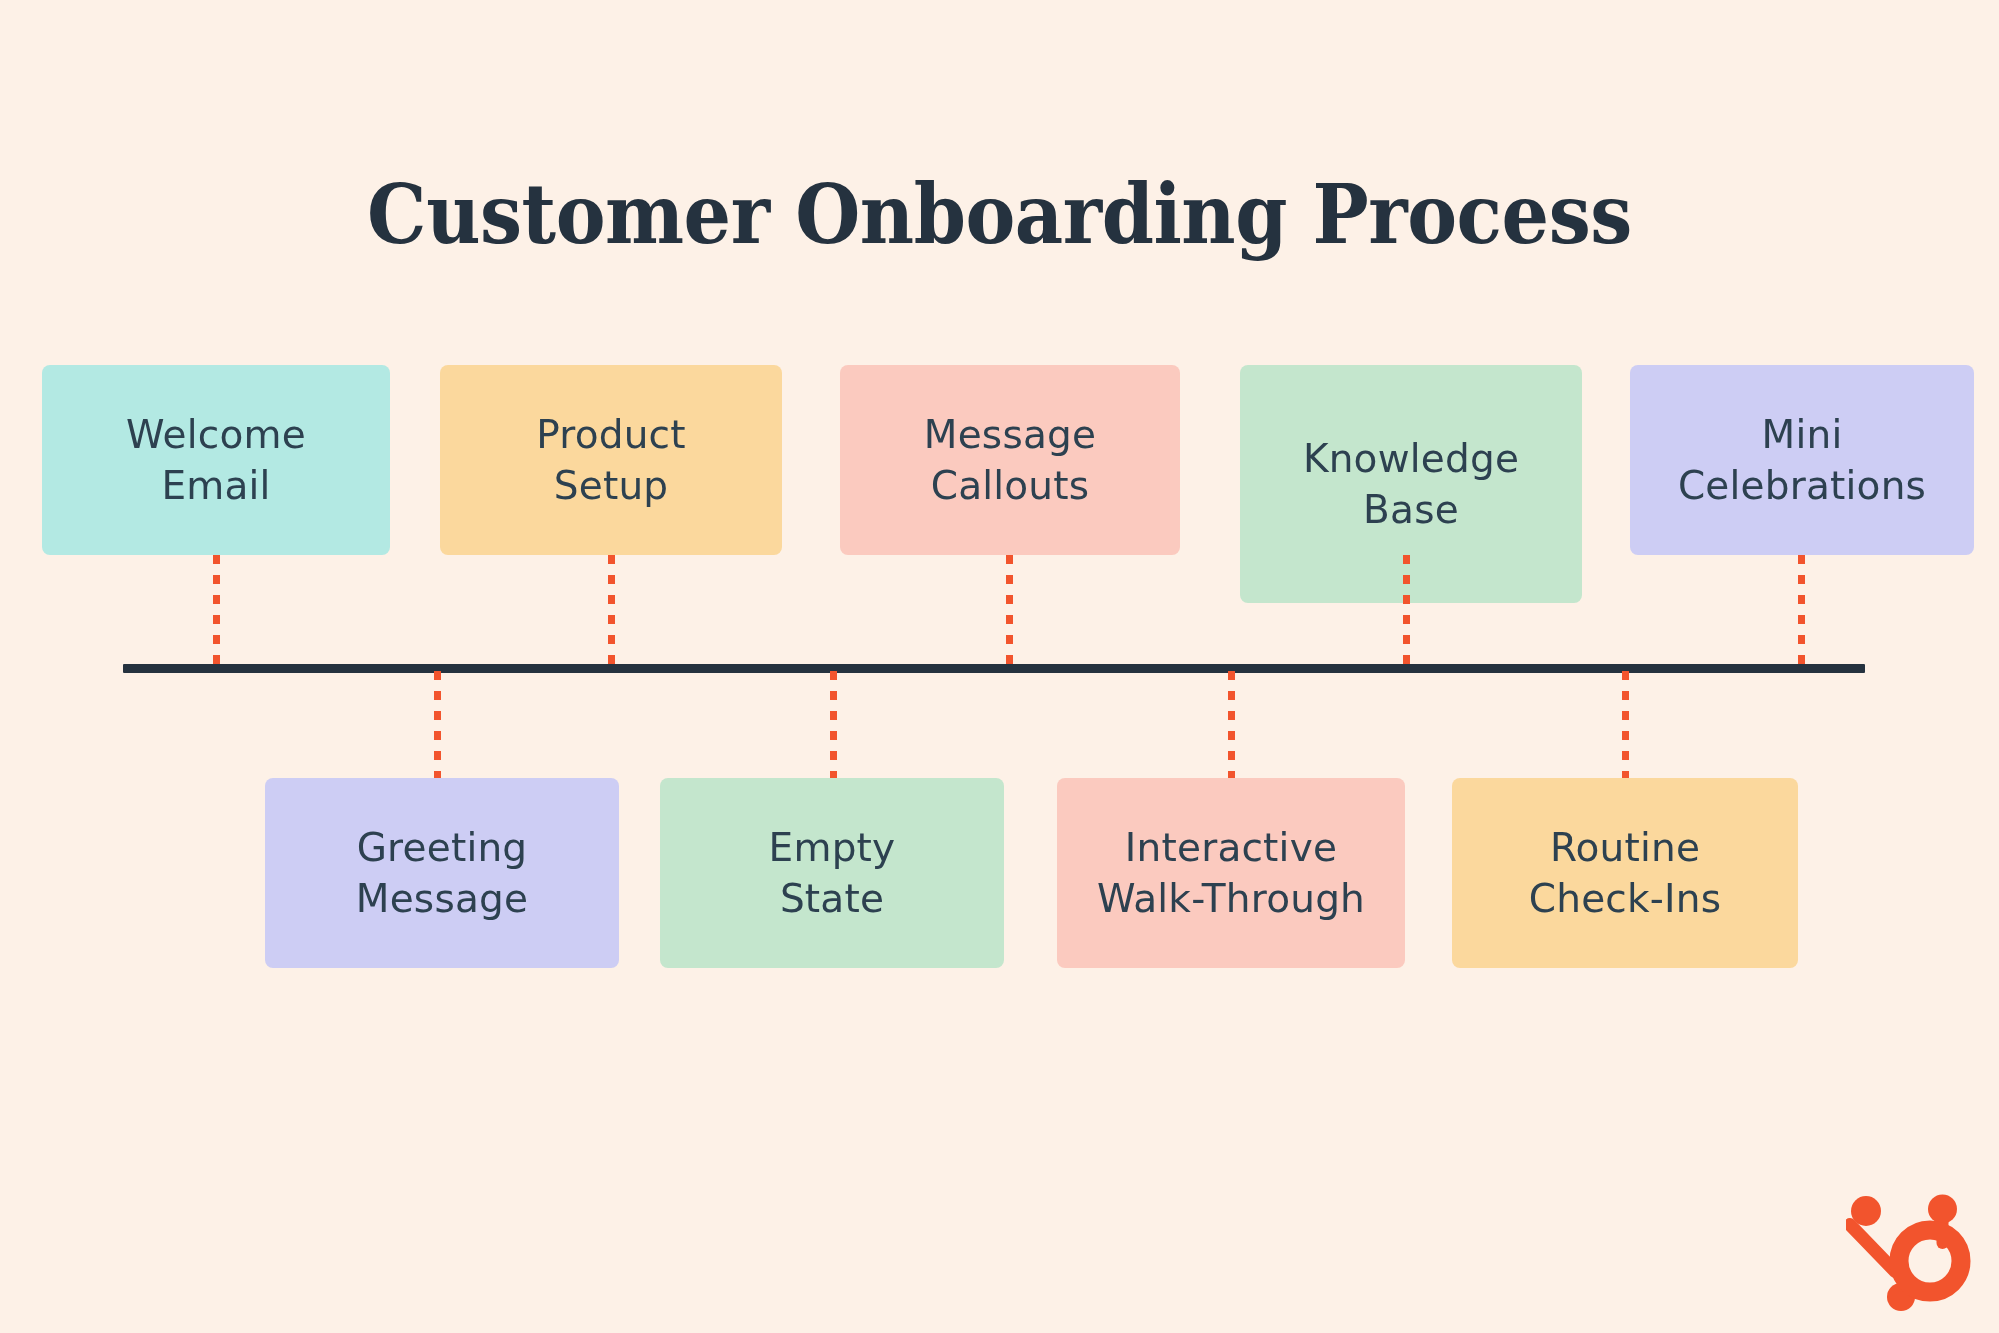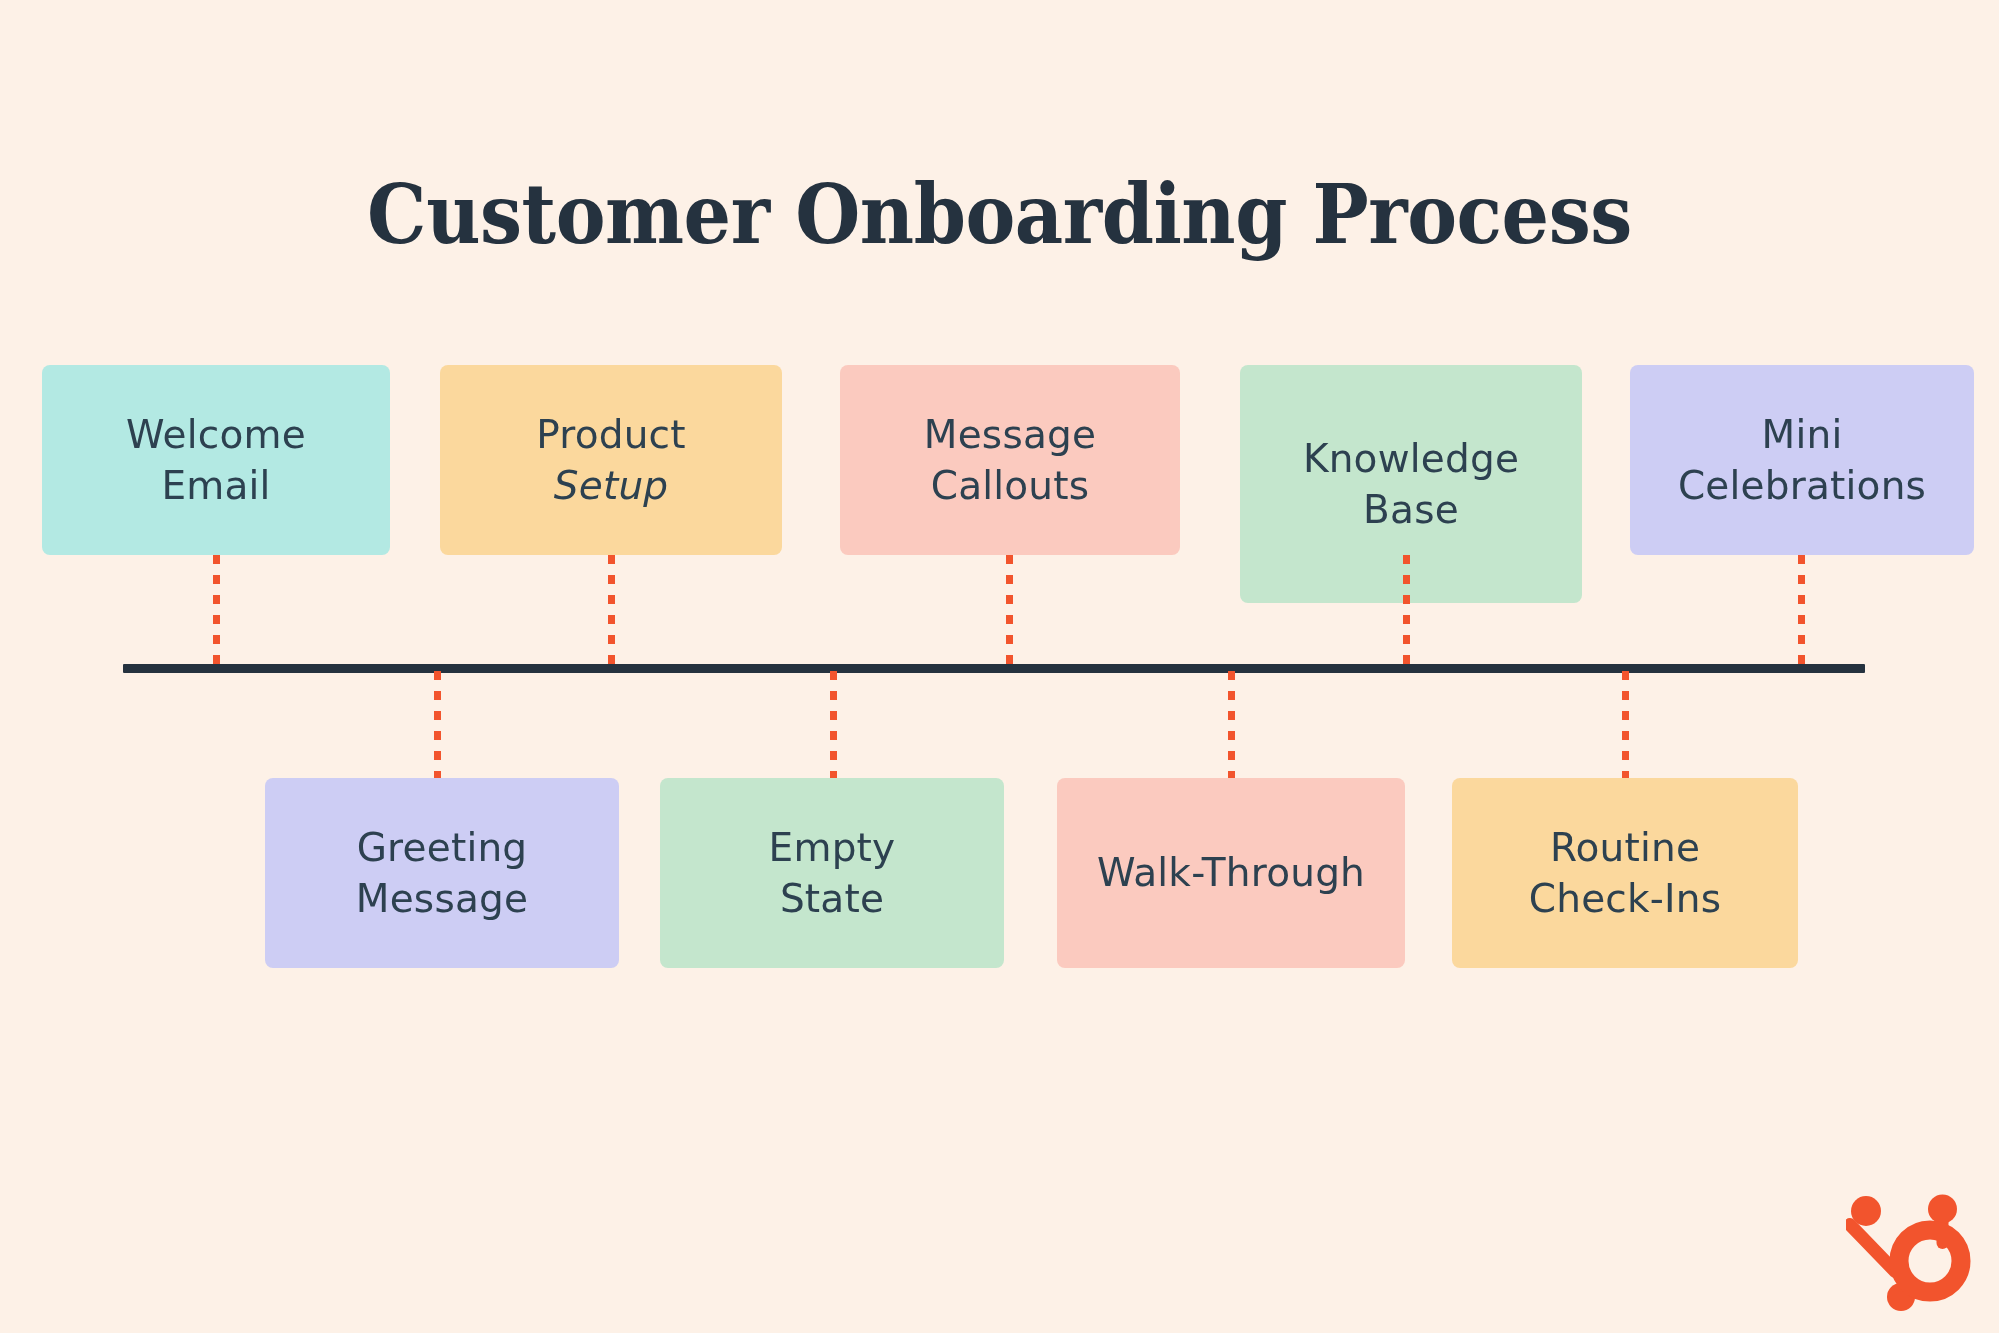--- a/index.html
+++ b/index.html
@@ -101,21 +101,21 @@
 
   <h1 id="page-title" style="color: rgb(37, 50, 63);">Customer Onboarding Process</h1>
 
   <div id="nodes-top">
       <div class="node" style="left: 42px; top: 365px; width: 348px; height: 190px; background: rgb(179, 233, 227);">
         <span class="line" style="color: rgb(45, 65, 80);">Welcome</span>
         <span class="line" style="color: rgb(45, 65, 80);">Email</span>
       </div>
       <div class="node" style="left: 440px; top: 365px; width: 342px; height: 190px; background: rgb(251, 216, 157);">
         <span class="line" style="color: rgb(45, 65, 80);">Product</span>
-        <span class="line" style="color: rgb(45, 65, 80); font-style: italic;">Setup</span>
+        <span class="line" style="color: rgb(45, 65, 80);">Setup</span>
       </div>
       <div class="node" style="left: 840px; top: 365px; width: 340px; height: 190px; background: rgb(251, 202, 191);">
         <span class="line" style="color: rgb(45, 65, 80);">Message</span>
         <span class="line" style="color: rgb(45, 65, 80);">Callouts</span>
       </div>
       <div class="node" style="left: 1240px; top: 365px; width: 342px; height: 238px; background: rgb(196, 230, 205);">
         <span class="line" style="color: rgb(45, 65, 80);">Knowledge</span>
         <span class="line" style="color: rgb(45, 65, 80);">Base</span>
       </div>
       <div class="node" style="left: 1630px; top: 365px; width: 344px; height: 190px; background: rgb(205, 205, 244);">
@@ -142,20 +142,21 @@
   <div id="nodes-bottom">
       <div class="node" style="left: 265px; top: 778px; width: 354px; height: 190px; background: rgb(205, 205, 244);">
         <span class="line" style="color: rgb(45, 65, 80);">Greeting</span>
         <span class="line" style="color: rgb(45, 65, 80);">Message</span>
       </div>
       <div class="node" style="left: 660px; top: 778px; width: 344px; height: 190px; background: rgb(196, 230, 205);">
         <span class="line" style="color: rgb(45, 65, 80);">Empty</span>
         <span class="line" style="color: rgb(45, 65, 80);">State</span>
       </div>
       <div class="node" style="left: 1057px; top: 778px; width: 348px; height: 190px; background: rgb(251, 202, 191);">
+        <span class="line" style="color: rgb(45, 65, 80);">Interactive</span>
         <span class="line" style="color: rgb(45, 65, 80);">Walk-Through</span>
       </div>
       <div class="node" style="left: 1452px; top: 778px; width: 346px; height: 190px; background: rgb(251, 216, 157);">
         <span class="line" style="color: rgb(45, 65, 80);">Routine</span>
         <span class="line" style="color: rgb(45, 65, 80);">Check-Ins</span>
       </div>
     </div>
 
   <div id="hubspot-logo">
     <svg viewBox="0 0 126 126" width="126" height="126" aria-hidden="true">

